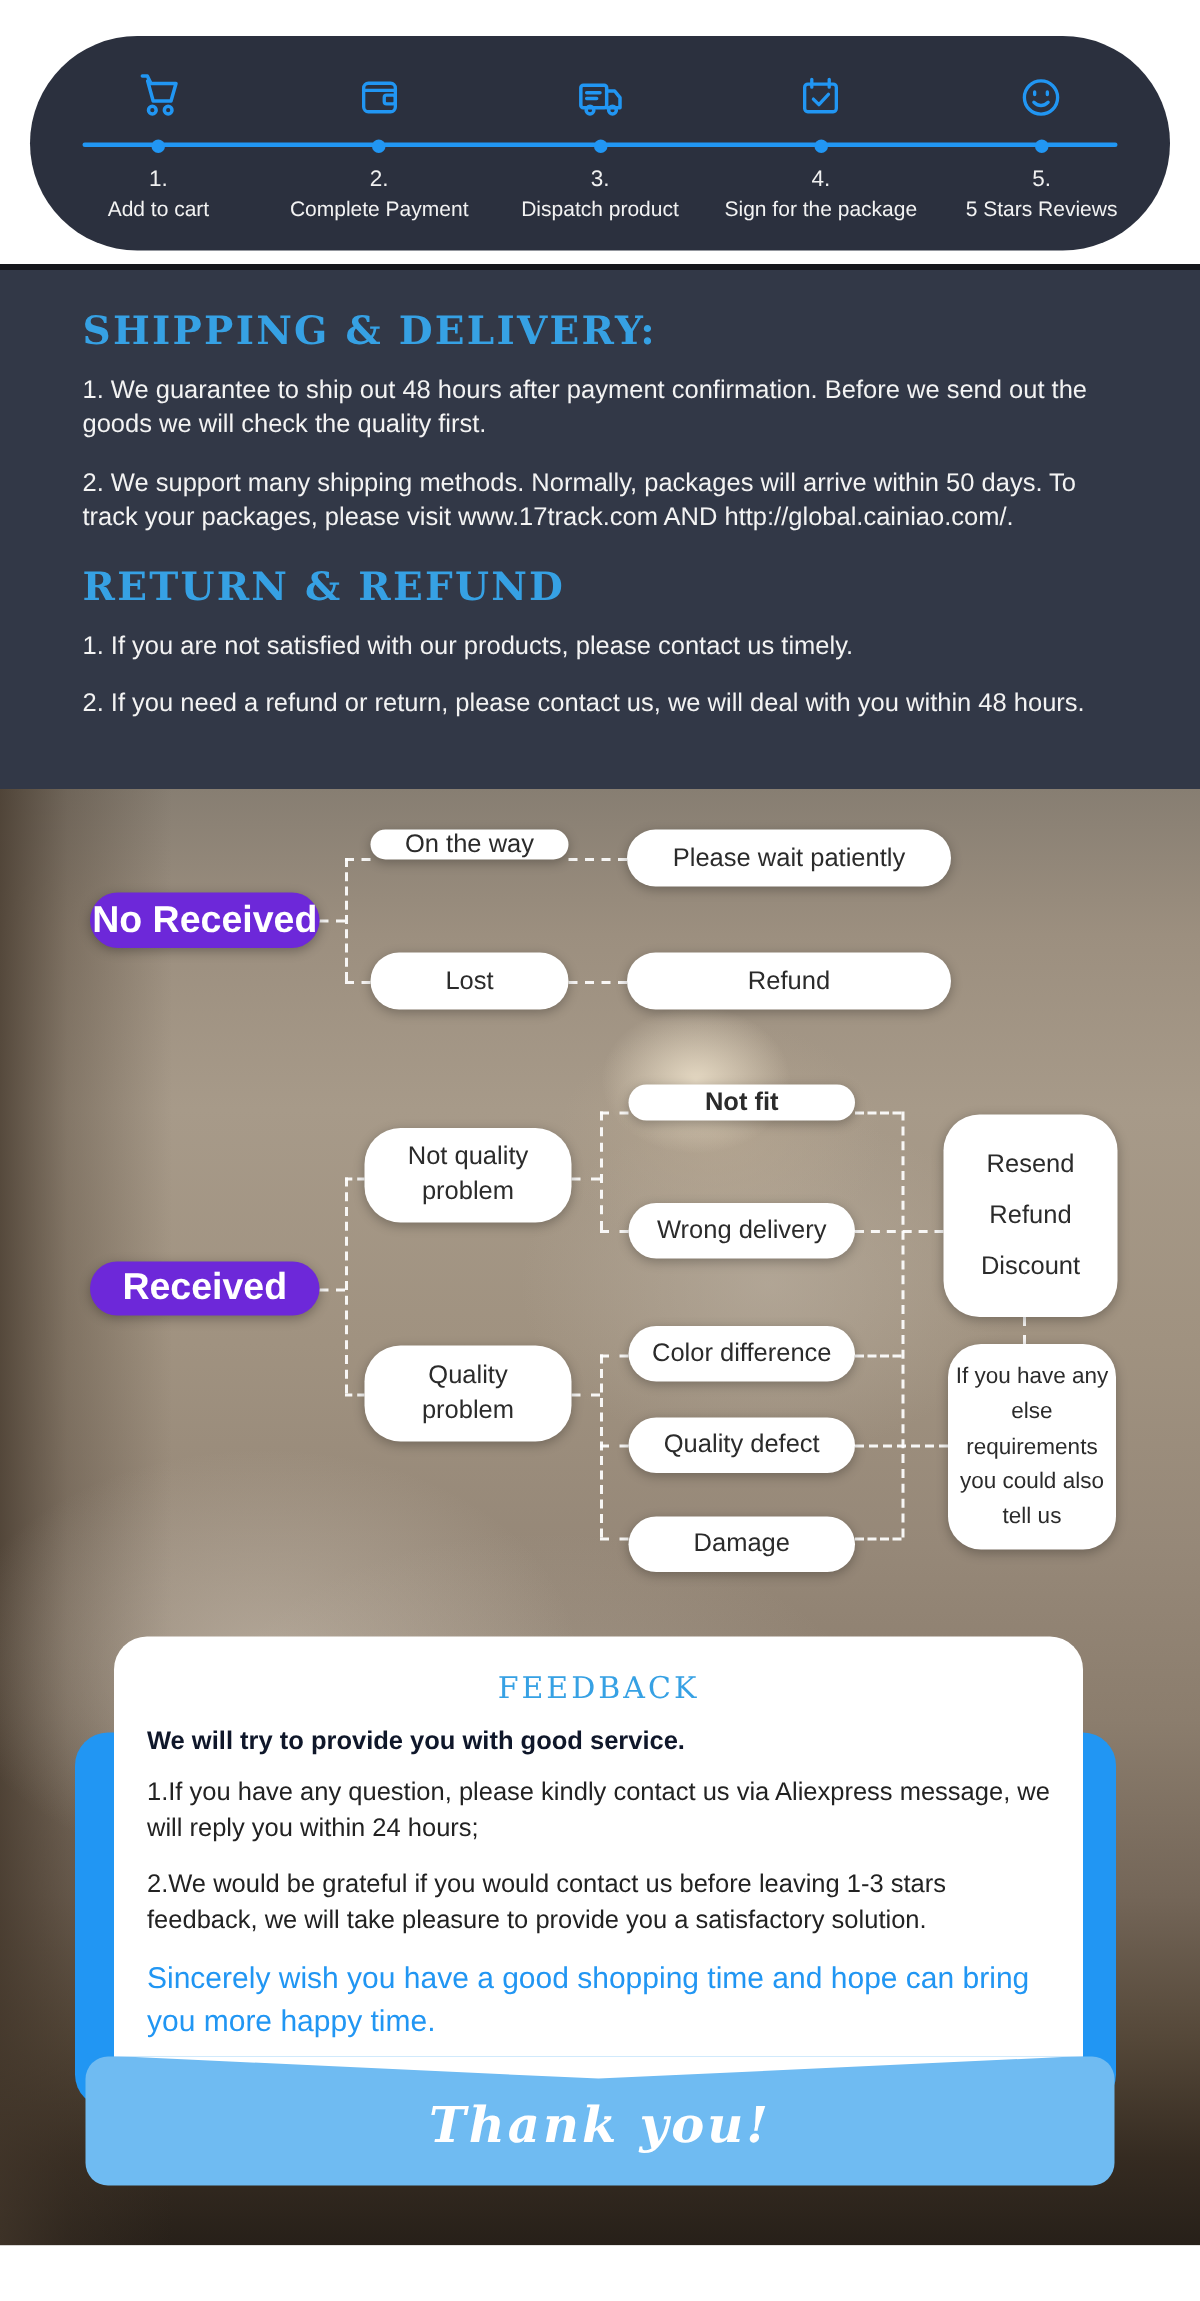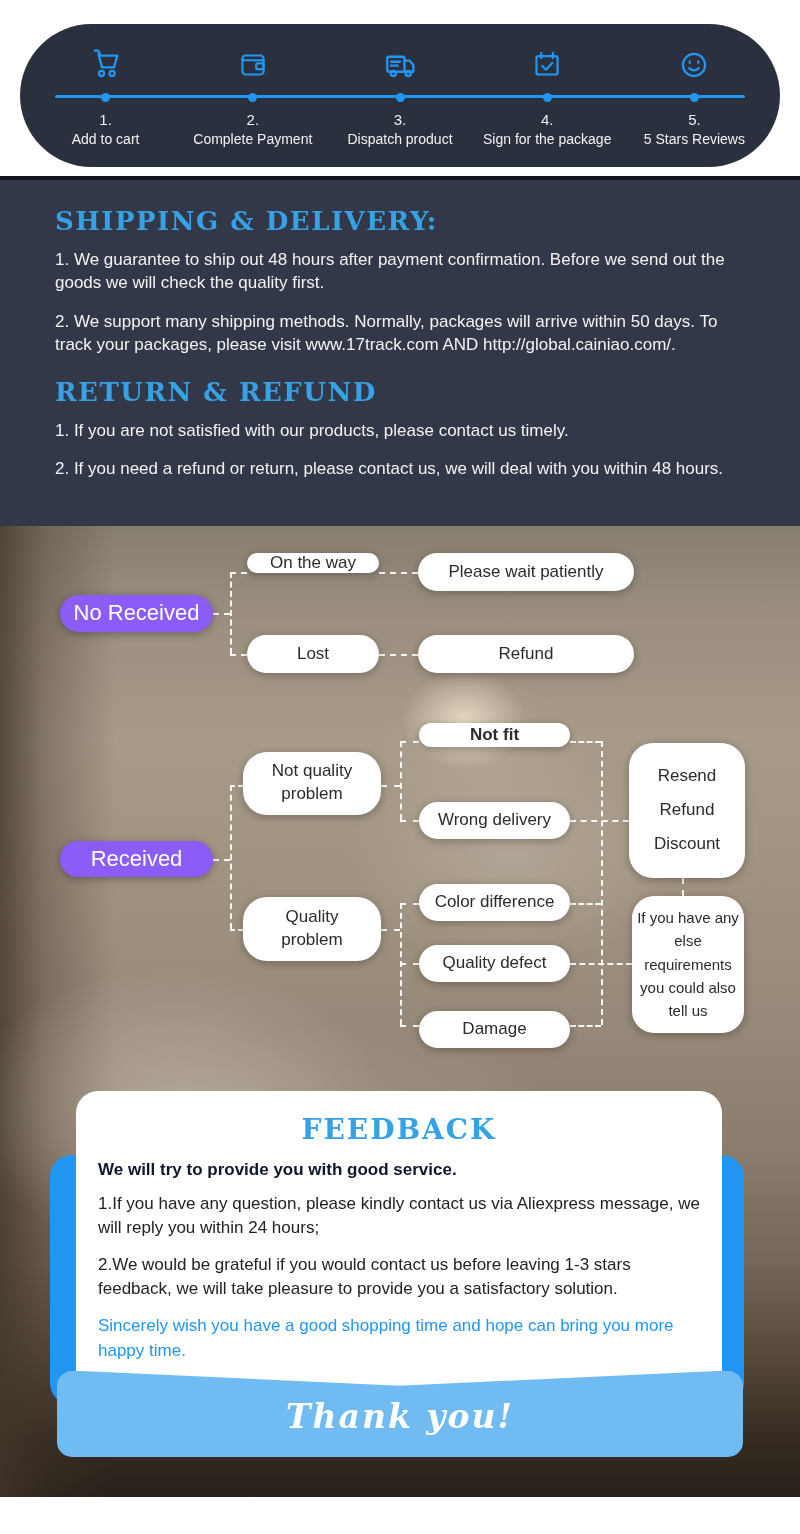--- a/index.html
+++ b/index.html
@@ -63,47 +63,47 @@
   
   .node{
     position:absolute;z-index:2;display:flex;align-items:center;justify-content:center;
     text-align:center;
   }
   .pill{
     background:#fff;border-radius:19px;color:#2b2b2b;font-size:17px;
     box-shadow:0 2px 8px rgba(0,0,0,0.28);
   }
   .bluepill{
-    background:#8b5cf6;border-radius:19px;color:#fff;font-weight:normal;font-size:22px;
+    background:#6d28d9;border-radius:19px;color:#fff;font-weight:bold;font-size:25px;
     box-shadow:0 2px 8px rgba(0,0,0,0.3);
   }
   .bigbox{
     background:#fff;border-radius:24px;color:#2b2b2b;font-size:17px;line-height:1.35;
     box-shadow:0 2px 8px rgba(0,0,0,0.28);flex-direction:column;
   }
   .bigbox.small-text{font-size:15px;line-height:1.55;border-radius:22px;}
   .bigbox .spread{line-height:2.0;}
 
   
   .fb-blue-rect{
     position:absolute;left:50px;top:629px;width:694px;height:250px;
     background:#2196f3;border-radius:22px;z-index:3;
   }
   .fb-card{
     position:absolute;left:76px;top:565px;width:646px;height:280px;
     background:#fff;border-radius:22px 22px 0 0;z-index:5;
     box-sizing:border-box;padding:18px 22px 0;
   }
   .fb-heading{
-    margin:4px 0 14px;text-align:center;font-family:"DejaVu Serif",serif;font-weight:bold;
-    font-size:28px;letter-spacing:2px;color:#36a1e4;
+    margin:4px 0 14px;text-align:center;font-family:"DejaVu Serif",serif;font-weight:normal;
+    font-size:20px;letter-spacing:2px;color:#36a1e4;
   }
   .fb-intro{margin:0 0 12px;font-size:17px;font-weight:bold;color:#0f172a;}
   .fb-card p.fb-item{margin:0 0 13px;font-size:17px;line-height:1.42;color:#222;}
-  .fb-closing{margin:0;font-size:17px;line-height:1.45;color:#2196f3;}
+  .fb-closing{margin:0;font-size:20px;line-height:1.45;color:#2196f3;}
   .fb-band{
     position:absolute;left:57px;top:845px;width:686px;height:86px;
     background:#6fbbf2;border-radius:15px;z-index:4;
     display:flex;align-items:center;justify-content:center;
   }
   .fb-chevron{
     position:absolute;left:76px;top:845px;width:646px;height:15px;background:#fff;z-index:5;
     clip-path:polygon(0 0,100% 0,50% 100%);
   }
   .thank-you{

